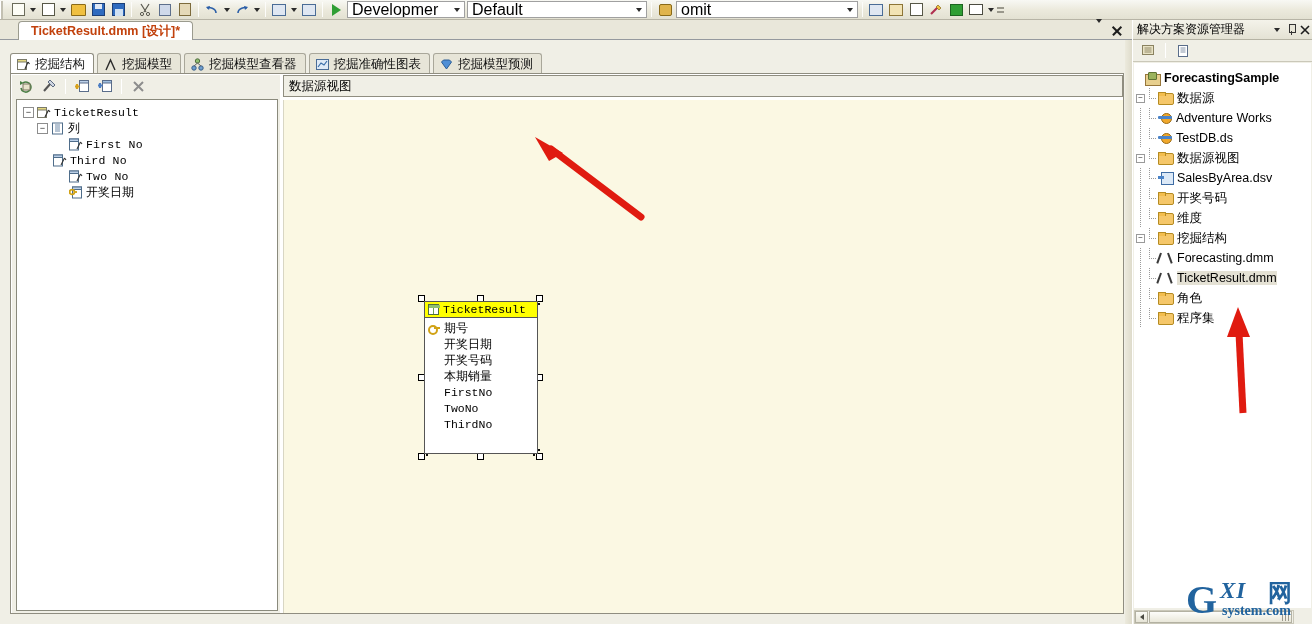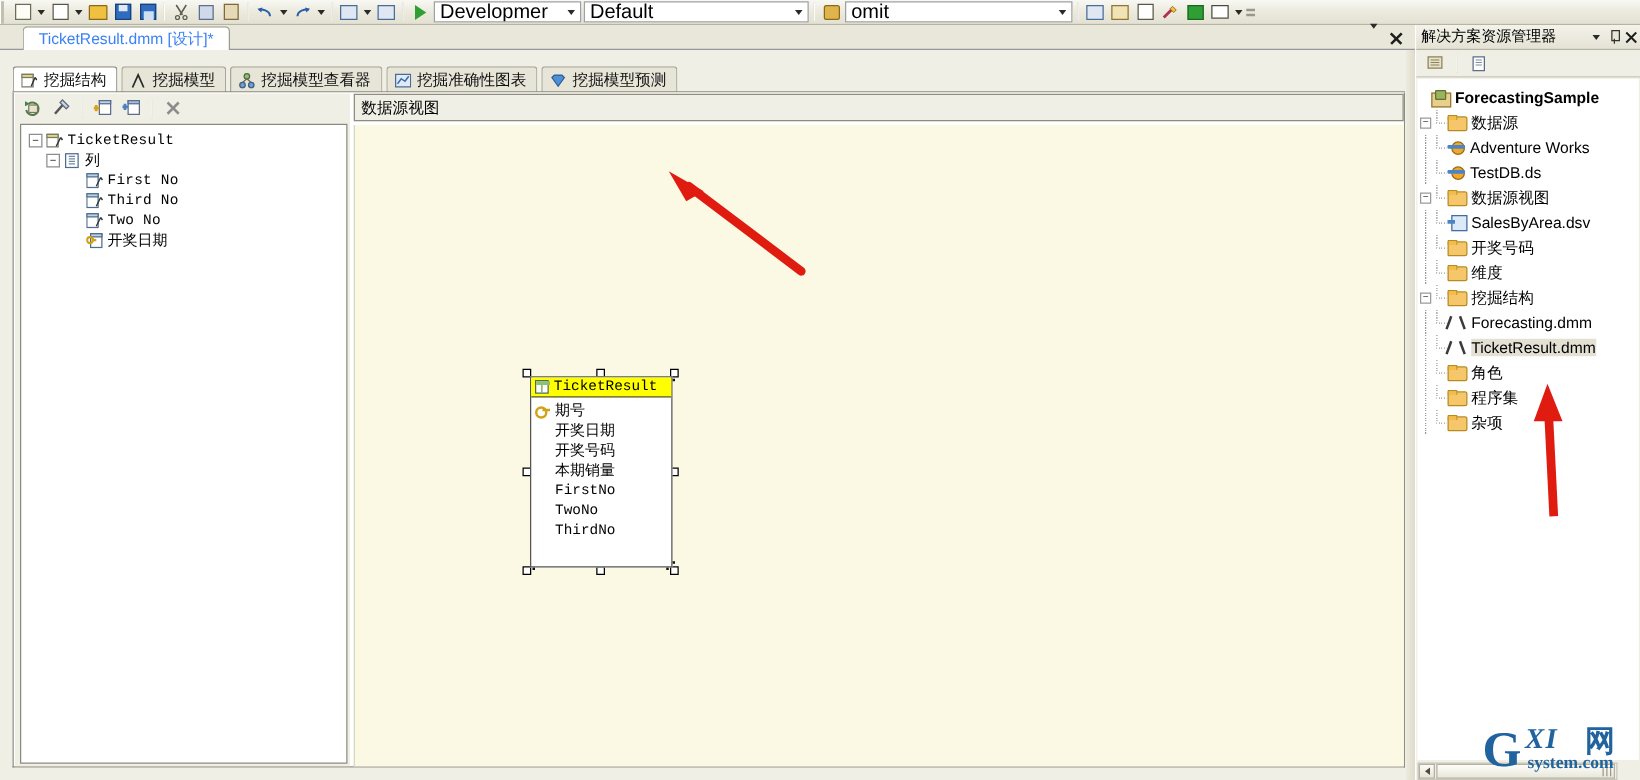--- a/index.html
+++ b/index.html
@@ -102,22 +102,22 @@
   }
   .doctab {
     position:absolute; left:18px; top:1px;
     height:19px;
     padding:0 12px 0 12px;
     background:#ffffff;
     border:1px solid #9b9b8e;
     border-bottom:none;
     border-radius:4px 4px 0 0;
     display:flex; align-items:center;
-    font-size:12.5px; font-weight:normal;
-    color:#3b82f6;
+    font-size:12.5px; font-weight:bold;
+    color:#c2410c;
     white-space:nowrap;
   }
   .doctab-right {
     position:absolute; right:4px; top:0; height:20px;
     display:flex; align-items:center; gap:9px; padding-right:6px;
   }
   .x-glyph {
     position:relative; width:11px; height:11px;
   }
   .x-glyph::before, .x-glyph::after {
@@ -730,21 +730,21 @@
           <div class="tnode" style="padding-left:52px">
             <span class="tico" style="width:14px;height:13px;">
               <svg width="14" height="13" viewBox="0 0 14 13">
                 <rect x="0.5" y="1" width="9" height="11" fill="#fff" stroke="#4f6d8a"></rect>
                 <rect x="0.5" y="1" width="9" height="2.5" fill="#bcd0e8" stroke="#4f6d8a"></rect>
                 <path d="M8 11 L11.5 4 M11.5 4 L13 6" stroke="#333" stroke-width="1.1" fill="none"></path>
               </svg>
             </span>
             <span class="tlabel mono">First No</span>
           </div>
-          <div class="tnode" style="padding-left:52px">
+          <div class="tnode" style="padding-left:36px">
             <span class="tico" style="width:14px;height:13px;">
               <svg width="14" height="13" viewBox="0 0 14 13">
                 <rect x="0.5" y="1" width="9" height="11" fill="#fff" stroke="#4f6d8a"></rect>
                 <rect x="0.5" y="1" width="9" height="2.5" fill="#bcd0e8" stroke="#4f6d8a"></rect>
                 <path d="M8 11 L11.5 4 M11.5 4 L13 6" stroke="#333" stroke-width="1.1" fill="none"></path>
               </svg>
             </span>
             <span class="tlabel mono">Third No</span>
           </div>
           <div class="tnode" style="padding-left:52px">
@@ -953,26 +953,20 @@
         <span class="slabel">角色</span>
       </div>
 
       <div class="snode">
         <span class="dotline"></span>
         <span class="elbow"></span>
         <span class="ic-folder"></span>
         <span class="slabel">程序集</span>
       </div>
 
-      <div class="snode">
-        <span class="dotline"></span>
-        <span class="elbow last"></span>
-        <span class="ic-folder"></span>
-        <span class="slabel">杂项</span>
-      </div>
     </div>
 
     <svg class="arrow-svg" style="left:86px; top:285px; width:46px; height:110px;" viewBox="0 0 46 110">
       <path d="M24 108 L20 28" stroke="#e01b10" stroke-width="7" stroke-linecap="butt" fill="none"></path>
       <path d="M19 2 L31 32 L8 32 Z" fill="#e01b10"></path>
     </svg>
 
     <div class="solex-hscroll">
       <span class="hs-arrow">
           <i class="arrow-l"></i>

